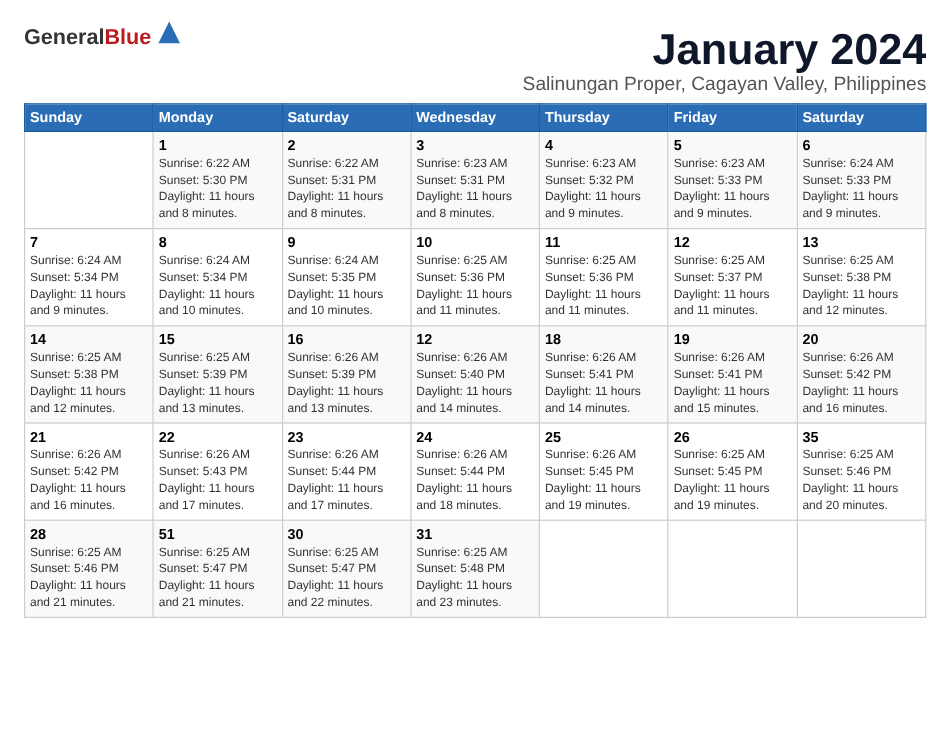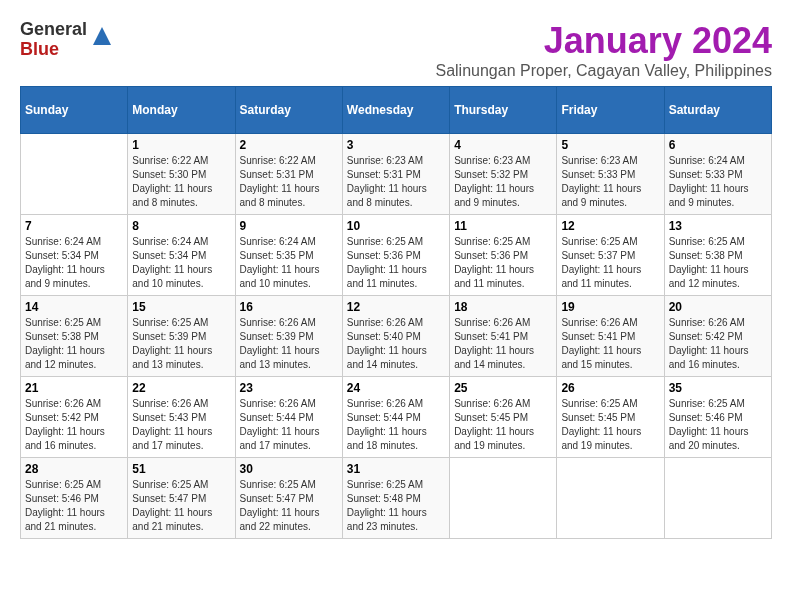--- a/index.html
+++ b/index.html
@@ -15,48 +15,48 @@
       justify-content: space-between;
       align-items: flex-start;
       margin-bottom: 6px;
     }
     .logo {
       display: flex;
       align-items: center;
     }
     .logo-text {
       display: flex;
-      flex-direction: column;
+      flex-direction: row;
       font-size: 18px;
       font-weight: bold;
       line-height: 1.1;
     }
     .logo-general { color: #333; }
     .logo-blue { color: #b91c1c; }
     .title-area {
       text-align: right;
     }
     .month-title {
       font-size: 36px;
       font-weight: bold;
-      color: #a21caf;
+      color: #0f172a;
     }
     .subtitle {
       font-size: 16px;
       color: #555;
     }
     table {
       width: 100%;
       border-collapse: collapse;
       font-size: 11px;
     }
     thead tr th {
       background-color: #2a6db5;
       color: #fff;
-      padding: 16px 4px;
+      padding: 4px 4px;
       text-align: left;
       font-size: 12px;
       font-weight: bold;
       border: 1px solid #1a5da0;
     }
     tbody tr td {
       border: 1px solid #ccc;
       vertical-align: top;
       padding: 4px 4px;
       min-height: 70px;

